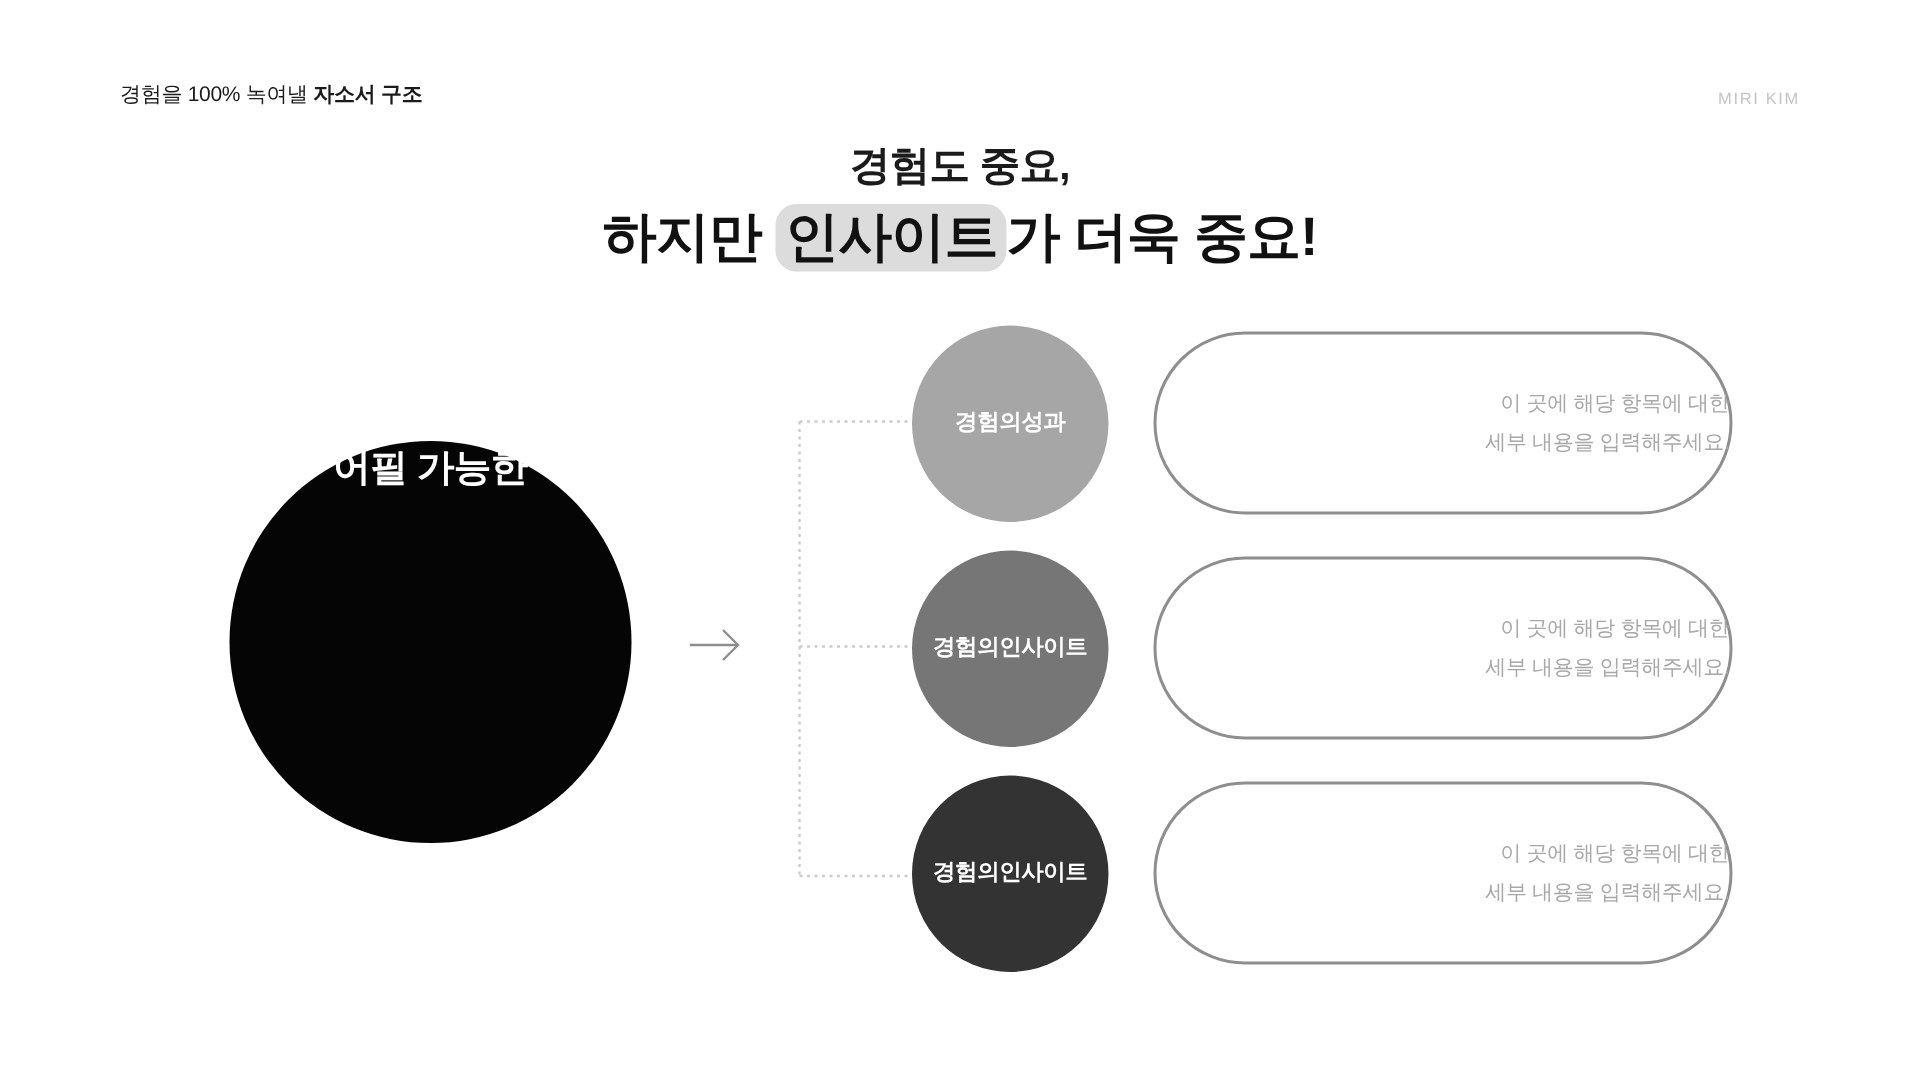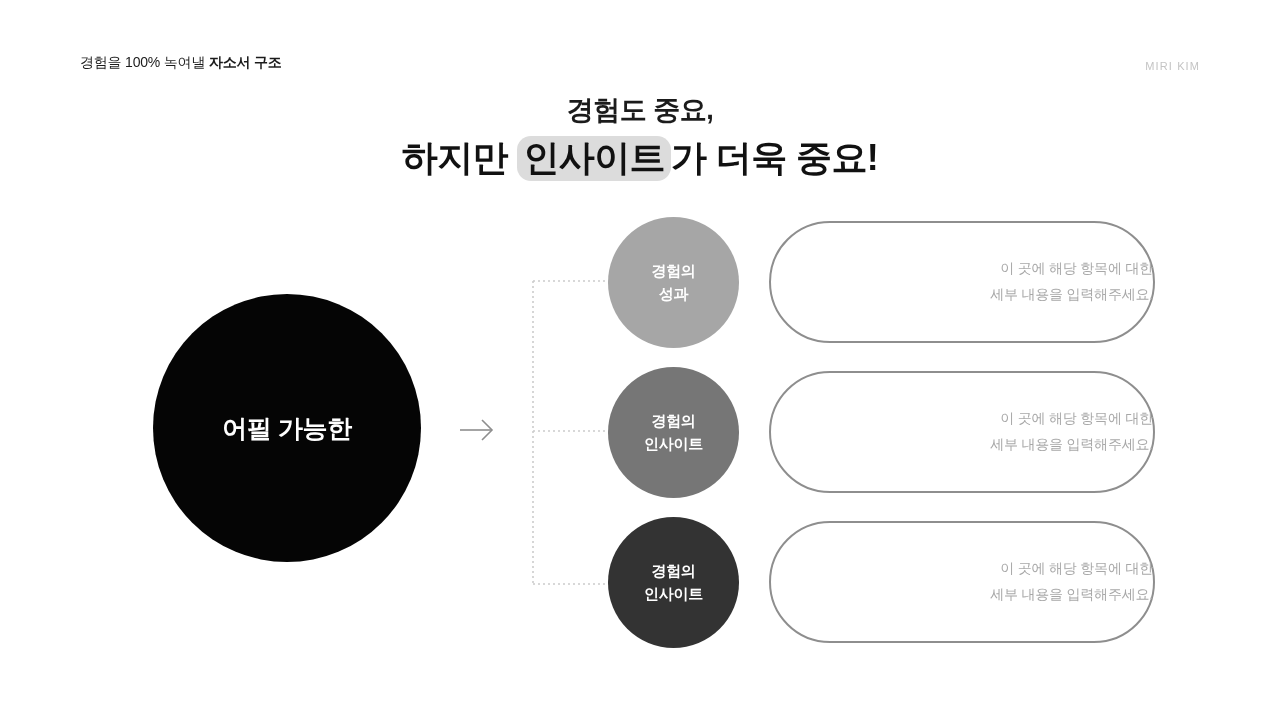--- a/index.html
+++ b/index.html
@@ -78,21 +78,20 @@
     position: absolute;
     left: 153px;
     top: 294px;
     width: 268px;
     height: 268px;
     border-radius: 50%;
     background: #050505;
     display: flex;
     flex-direction: column;
     align-items: center;
-    justify-content: center;
   }
   .hero-circle .hero-line {
     color: #ffffff;
     font-size: 25px;
     font-weight: 700;
     letter-spacing: -0.4px;
     line-height: 1.45;
     text-align: center;
   }
 
@@ -126,21 +125,21 @@
   .row-1 { top: 216px; }
   .row-2 { top: 366px; }
   .row-3 { top: 516px; }
 
   .stage-circle {
     flex: 0 0 auto;
     width: 131px;
     height: 131px;
     border-radius: 50%;
     display: flex;
-    flex-direction: column;
+    flex-direction: row;
     align-items: center;
     justify-content: center;
     box-sizing: border-box;
   }
   .stage-circle .stage-line {
     color: #ffffff;
     font-size: 15px;
     font-weight: 700;
     letter-spacing: -0.3px;
     line-height: 1.55;

